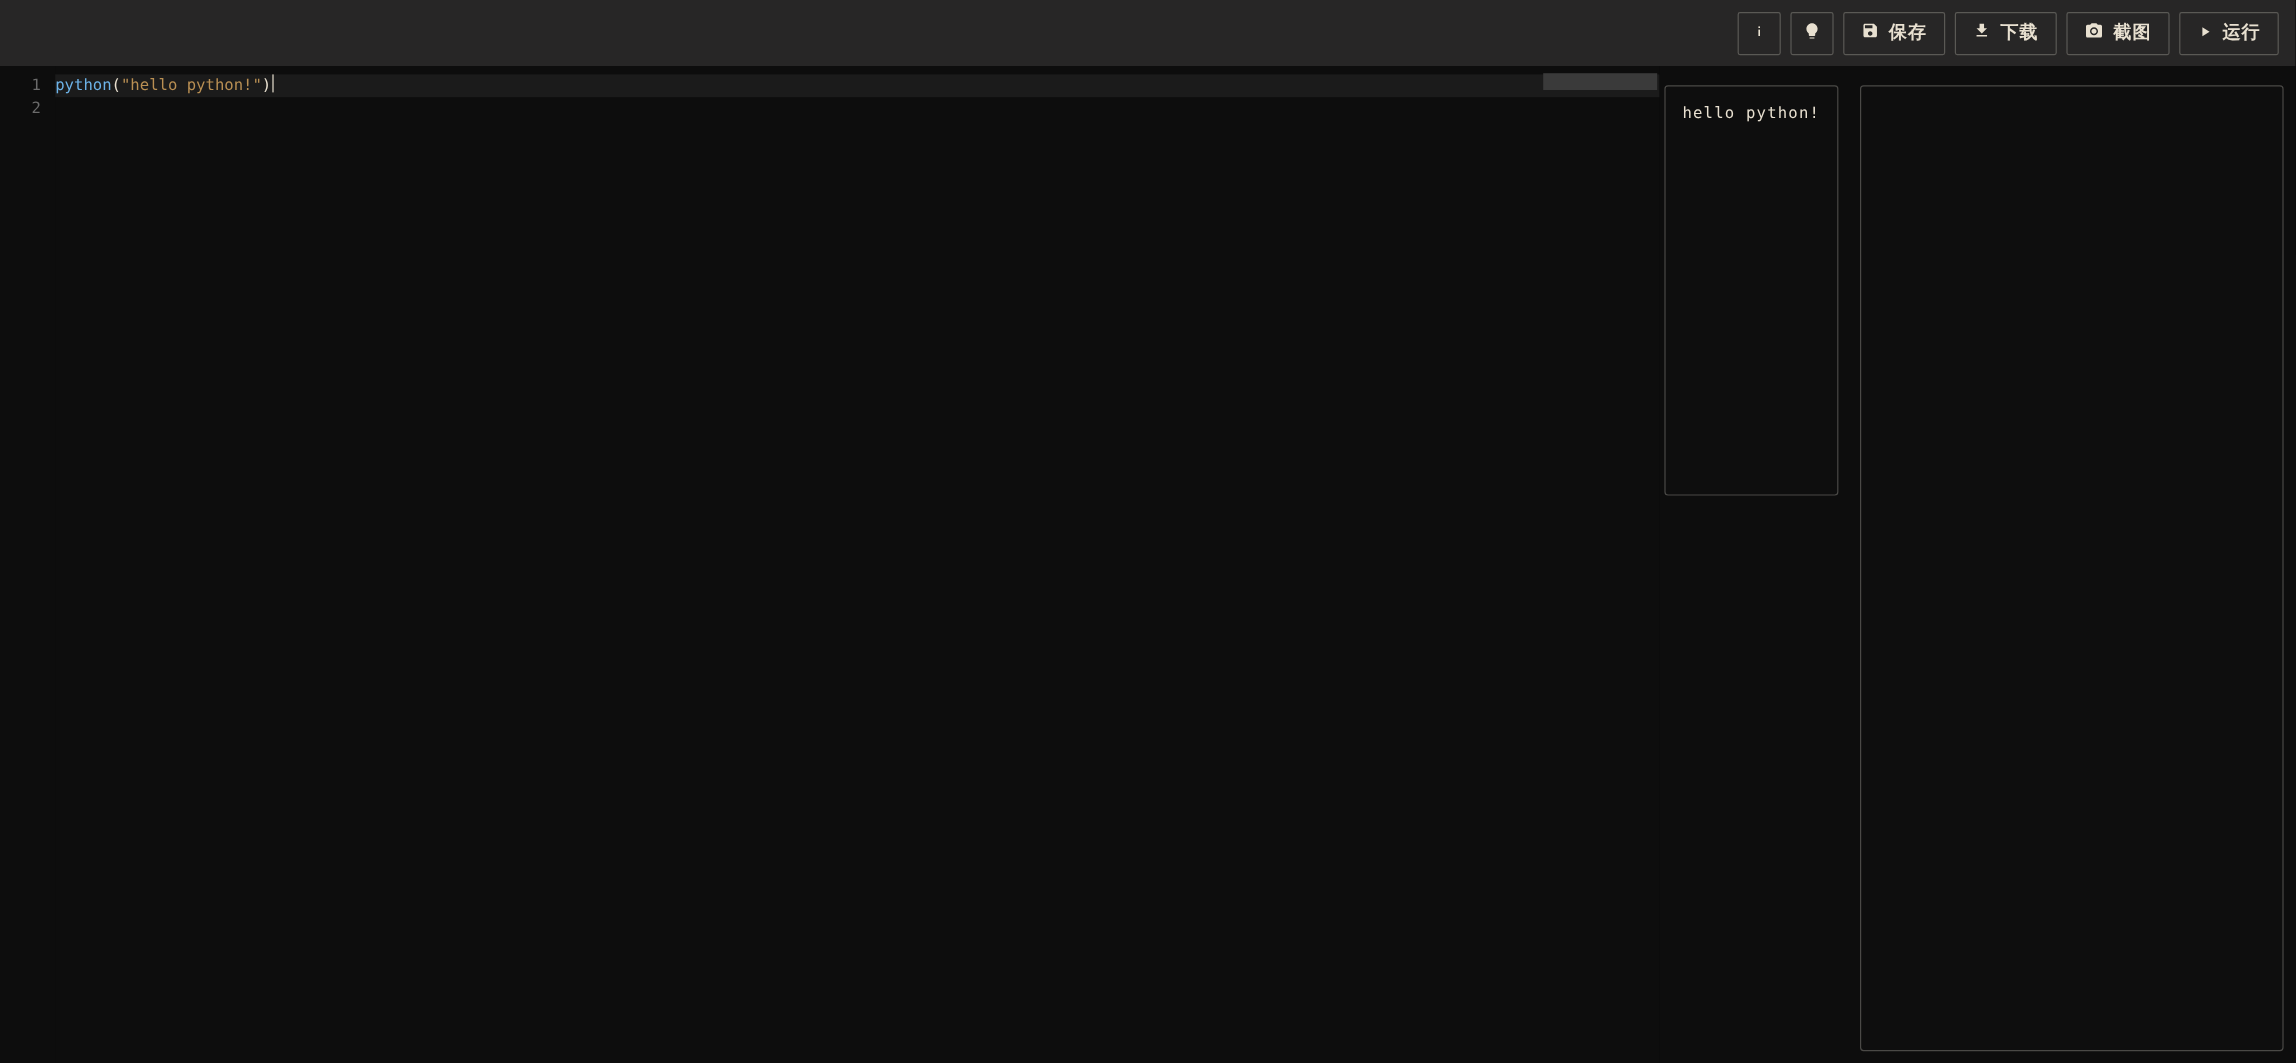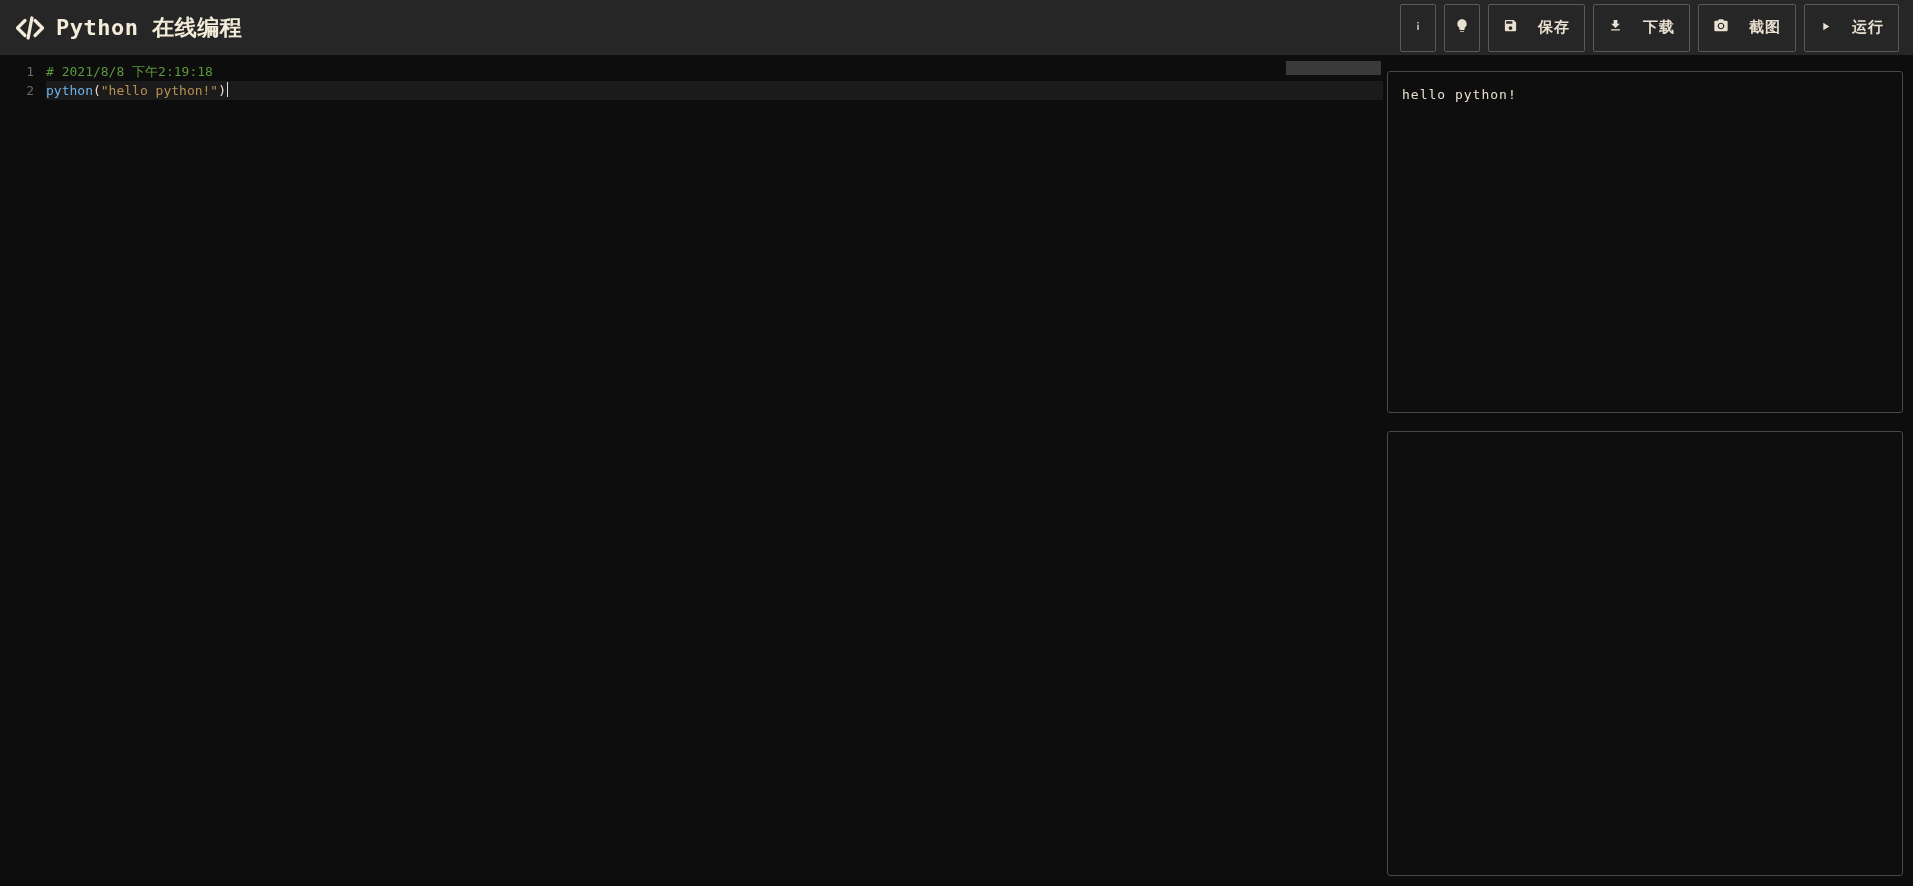--- a/index.html
+++ b/index.html
@@ -23,30 +23,30 @@
   .logo-icon { width: 32px; height: 32px; display: flex; align-items: center; justify-content: center; }
   .title {
     font-size: 22px;
     font-weight: 700;
     color: #f2ecd9;
     letter-spacing: 0.5px;
   }
   .spacer { flex: 1; }
   .toolbar { display: flex; gap: 8px; }
   .tb-btn {
-    height: 48px;
+    height: 36px;
     background: transparent;
     border: 1px solid #5a5955;
     color: #e8e0d0;
     padding: 0 14px;
     font-size: 15px;
     font-weight: 600;
     display: flex;
     align-items: center;
-    gap: 20px;
+    gap: 8px;
     cursor: pointer;
     font-family: inherit;
     letter-spacing: 1px;
     border-radius: 2px;
   }
   .tb-btn.icon-only { width: 36px; padding: 0; justify-content: center; }
   .body { flex: 1; display: flex; overflow: hidden; }
   .editor-pane {
     flex: 1;
     background: #0d0d0d;
@@ -91,21 +91,21 @@
     position: absolute;
     top: 6px;
     right: 2px;
     width: 95px;
     height: 14px;
     background: #3a3a3a;
   }
   .output-col {
     width: 530px;
     display: flex;
-    flex-direction: column;
+    flex-direction: row;
     padding: 16px 10px 10px 4px;
     gap: 18px;
     background: #0d0d0d;
   }
   .panel {
     border: 1px solid #4a4946;
     border-radius: 3px;
     background: #0e0e0e;
     padding: 14px;
     color: #e8e0d0;
@@ -115,30 +115,20 @@
     letter-spacing: 1px;
   }
   .panel.out { height: 342px; }
   .panel.extra { flex: 1; }
 </style>
 </head>
 <body>
 
 <div class="app">
   <div class="header">
-    <div class="logo-title">
-      <span class="logo-icon">
-        <svg width="30" height="30" viewBox="0 0 24 24" fill="none" stroke="#f2ecd9" stroke-width="2.6" stroke-linecap="round" stroke-linejoin="round">
-          <polyline points="16 18 22 12 16 6"></polyline>
-          <polyline points="8 6 2 12 8 18"></polyline>
-          <line x1="13.5" y1="4" x2="10.5" y2="20"></line>
-        </svg>
-      </span>
-      <span class="title">Python 在线编程</span>
-    </div>
     <div class="spacer"></div>
     <div class="toolbar">
       <button class="tb-btn icon-only">
         <span>
           <svg width="16" height="16" viewBox="0 0 24 24" fill="#e8e0d0">
               <rect x="11" y="10" width="2" height="8"></rect>
               <rect x="11" y="6" width="2" height="2"></rect>
             </svg>
         </span>
       </button>
@@ -183,21 +173,21 @@
       </button>
     </div>
   </div>
 
   <div class="body">
     <div class="editor-pane">
       <div class="gutter" id="gutter">
           <div>1</div>
           <div>2</div>
         </div>
-      <div class="code-area" id="codearea"><div class="code-line"><span class="tok-comment"># 2021/8/8 下午2:19:18</span></div><div class="code-line active"><span class="tok-func">python</span><span class="tok-paren">(</span><span class="tok-str">"hello python!"</span><span class="tok-paren">)</span><span class="cursor"></span></div></div>
+      <div class="code-area" id="codearea"><div class="code-line active"><span class="tok-func">python</span><span class="tok-paren">(</span><span class="tok-str">"hello python!"</span><span class="tok-paren">)</span><span class="cursor"></span></div></div>
       <div class="editor-scrollbar"></div>
     </div>
     <div class="output-col">
       <div class="panel out">
         <span>hello python!</span>
       </div>
       <div class="panel extra"></div>
     </div>
   </div>
 </div>

